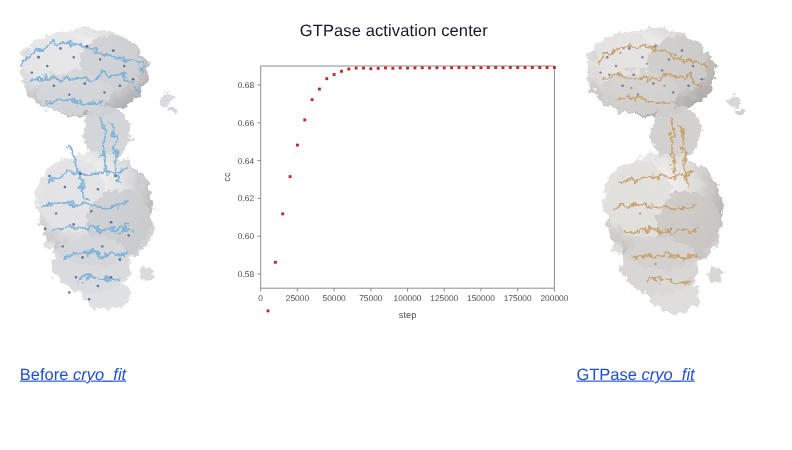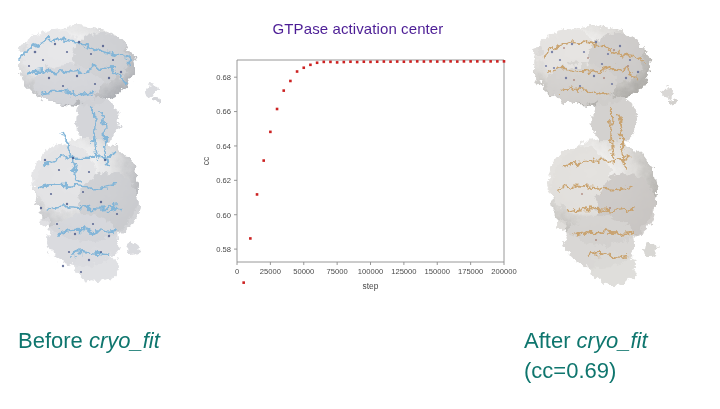--- a/index.html
+++ b/index.html
@@ -24,24 +24,25 @@
     height: 310px;
   }
   #molecule-before { left: 5px; }
   #molecule-after  { left: 518px; }
 
   .molecule-svg { display: block; width: 100%; height: 100%; }
 
   
   .caption {
     position: absolute;
-    font-size: 22px;
+    font-size: 15px;
     line-height: 30px;
-    color: #0f766e;
+    color: #1d4ed8;
     white-space: nowrap;
+    text-decoration: underline;
   }
   #caption-before { left: 18px; top: 326px; }
   #caption-after  { left: 524px; top: 326px; }
   .caption .em { font-style: italic; }
   .caption .cc-line { display: block; }
 
   
   #chart-panel {
     position: absolute;
     left: 198px;
@@ -49,21 +50,21 @@
     width: 320px;
     height: 296px;
   }
   .chart-title {
     position: absolute;
     left: 0;
     top: 10px;
     width: 320px;
     text-align: center;
     font-size: 15px;
-    color: #4c1d95;
+    color: #0f172a;
     letter-spacing: 0.1px;
   }
   #plot-svg {
     position: absolute;
     left: 0;
     top: 0;
     width: 320px;
     height: 296px;
   }
   .tick-label { font-size: 7.6px; fill: #4a4a4a; font-family: "Liberation Sans", sans-serif; }
@@ -329,15 +330,14 @@
         <rect x="304.7" y="50.07531914893603" width="2.6" height="2.6" fill="#cc2222" class="datapoint"></rect>
       </g>
   </svg>
 </div>
 
 <div class="caption" id="caption-before">
   <span>Before </span><span class="em">cryo_fit</span>
 </div>
 
 <div class="caption" id="caption-after">
-  <span>After </span><span class="em">cryo_fit</span>
-  <span class="cc-line">(cc=0.69)</span>
+  <span>GTPase </span><span class="em">cryo_fit</span>
 </div>
 
 </body></html>

